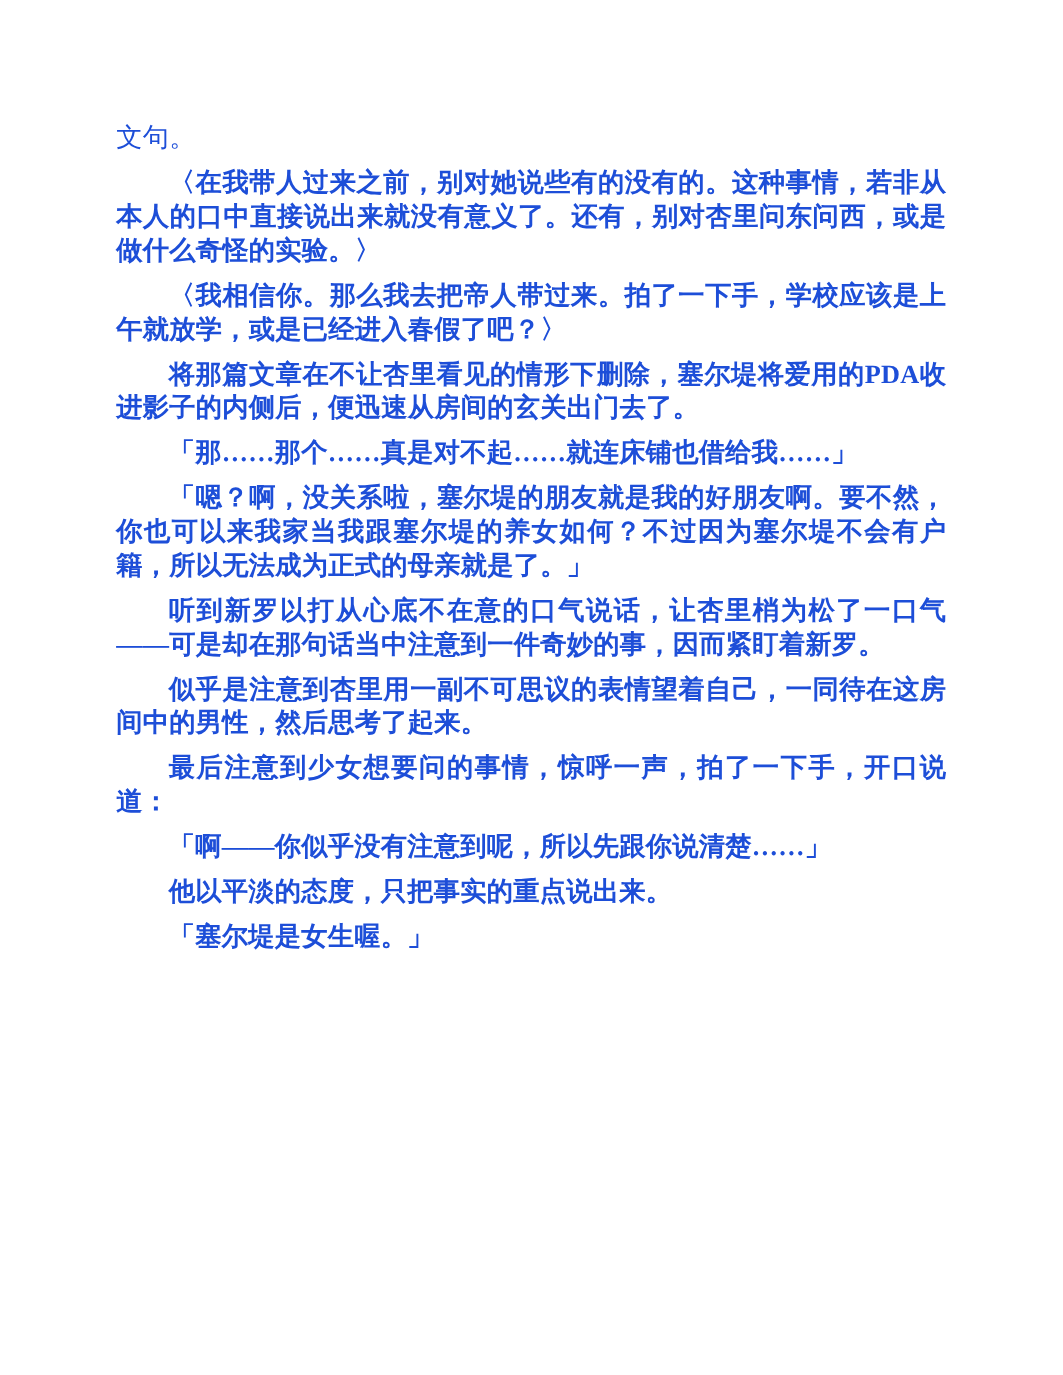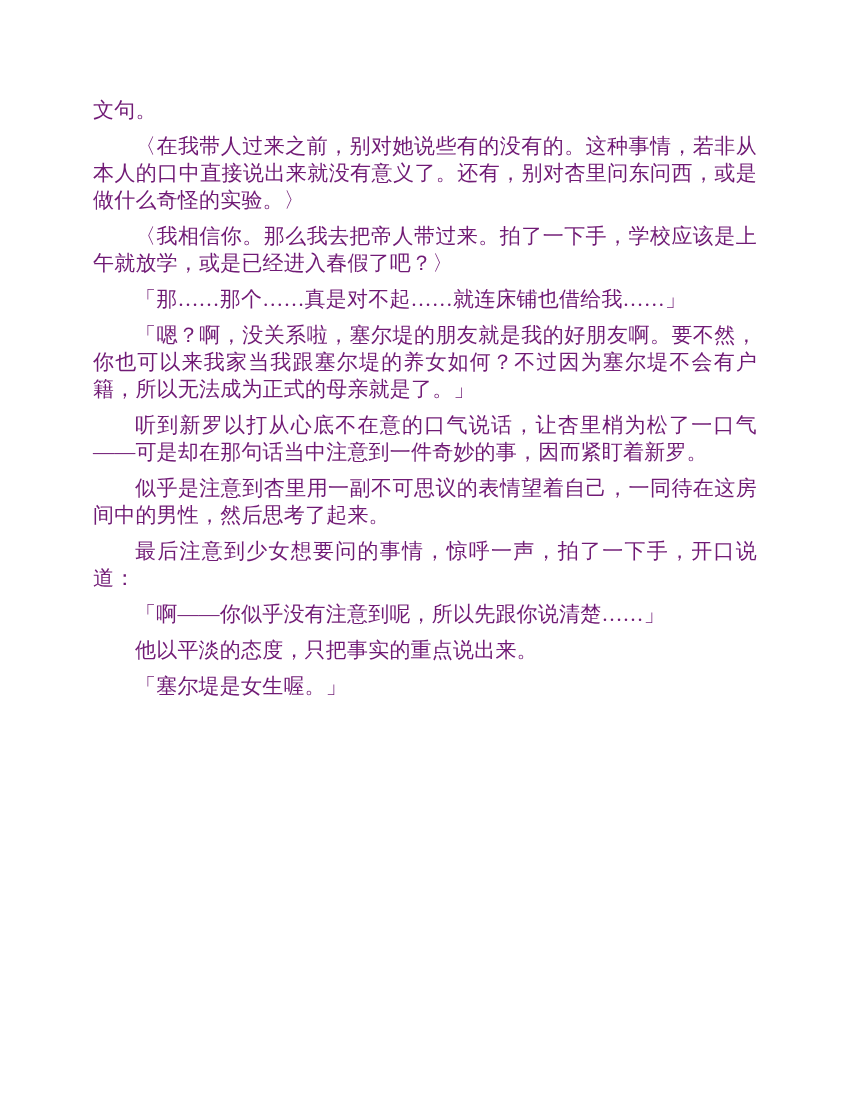--- a/index.html
+++ b/index.html
@@ -17,36 +17,38 @@
     box-sizing: border-box;
     width: 850px;
     height: 1100px;
     padding: 97px 93px 40px 93px;
     background: #ffffff;
   }
   .para {
     margin: 0 0 9px 0;
     font-size: 21px;
     line-height: 27px;
-    color: #701a75;
+    color: #1d4ed8;
     text-align: justify;
     letter-spacing: 0.2px;
     word-break: break-all;
   }
   .para.indent {
     text-indent: 2em;
+    font-weight: bold;
   }
 </style>
 </head>
 <body>
 
 <div class="page">
     <p class="para">文句。</p>
     <p class="para indent">〈在我带人过来之前，别对她说些有的没有的。这种事情，若非从本人的口中直接说出来就没有意义了。还有，别对杏里问东问西，或是做什么奇怪的实验。〉</p>
     <p class="para indent">〈我相信你。那么我去把帝人带过来。拍了一下手，学校应该是上午就放学，或是已经进入春假了吧？〉</p>
+    <p class="para indent">将那篇文章在不让杏里看见的情形下删除，塞尔堤将爱用的PDA收进影子的内侧后，便迅速从房间的玄关出门去了。</p>
     <p class="para indent">「那……那个……真是对不起……就连床铺也借给我……」</p>
     <p class="para indent">「嗯？啊，没关系啦，塞尔堤的朋友就是我的好朋友啊。要不然，你也可以来我家当我跟塞尔堤的养女如何？不过因为塞尔堤不会有户籍，所以无法成为正式的母亲就是了。」</p>
     <p class="para indent">听到新罗以打从心底不在意的口气说话，让杏里梢为松了一口气——可是却在那句话当中注意到一件奇妙的事，因而紧盯着新罗。</p>
     <p class="para indent">似乎是注意到杏里用一副不可思议的表情望着自己，一同待在这房间中的男性，然后思考了起来。</p>
     <p class="para indent">最后注意到少女想要问的事情，惊呼一声，拍了一下手，开口说道：</p>
     <p class="para indent">「啊——你似乎没有注意到呢，所以先跟你说清楚……」</p>
     <p class="para indent">他以平淡的态度，只把事实的重点说出来。</p>
     <p class="para indent">「塞尔堤是女生喔。」</p>
   </div>
 

